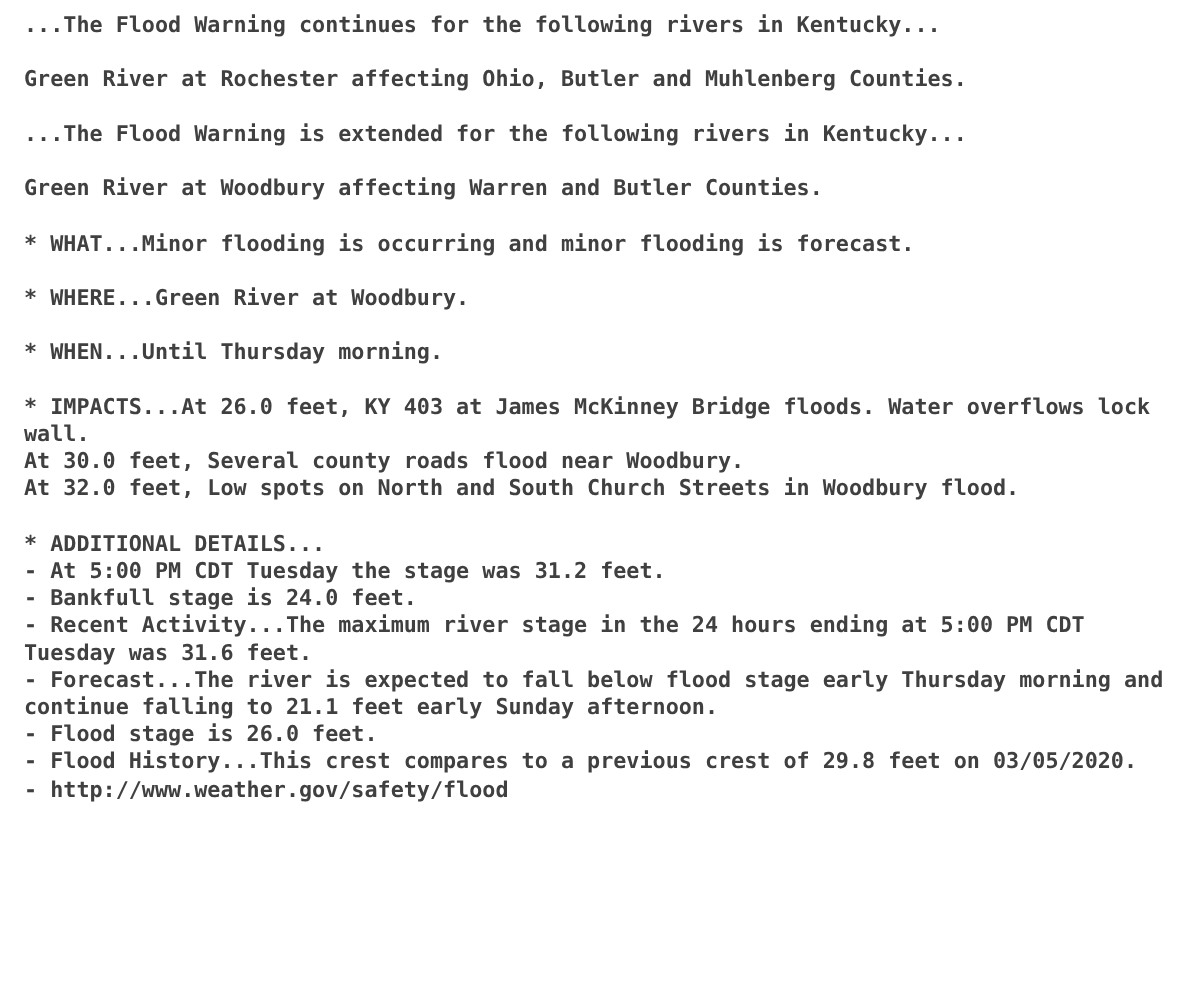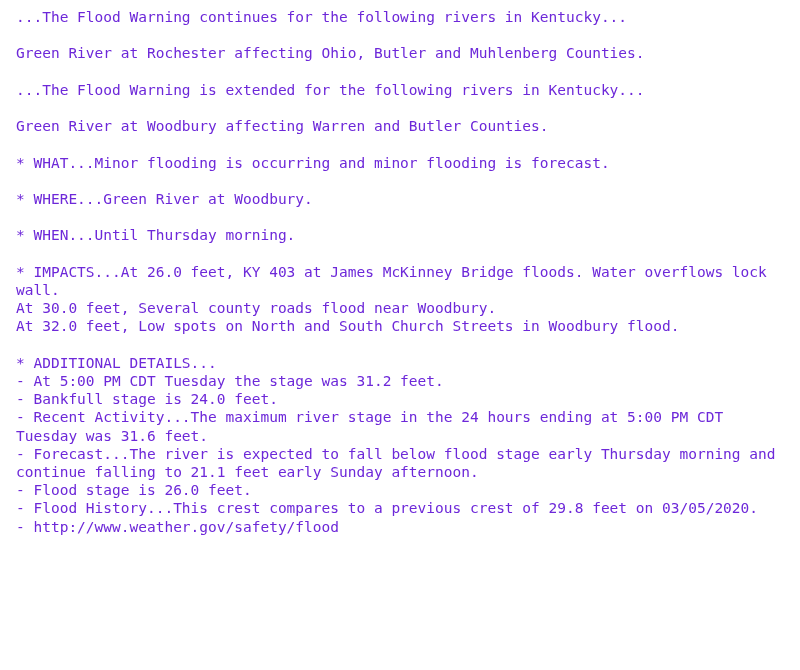--- a/index.html
+++ b/index.html
@@ -10,24 +10,25 @@
   body {
     width: 800px;
     height: 670px;
     overflow: hidden;
     font-family: "DejaVu Sans Mono", "Liberation Mono", monospace;
   }
   #bulletin {
     padding: 8px 16px 0 16px;
     font-size: 14.5px;
     line-height: 18.2px;
-    color: #6d28d9;
+    color: #404040;
     white-space: pre-wrap;
     word-break: break-word;
     letter-spacing: 0px;
+    font-weight: bold;
   }
   .para {
     margin: 0;
     white-space: pre-wrap;
   }
   .spacer {
     height: 18.2px;
   }
 </style>
 </head>

